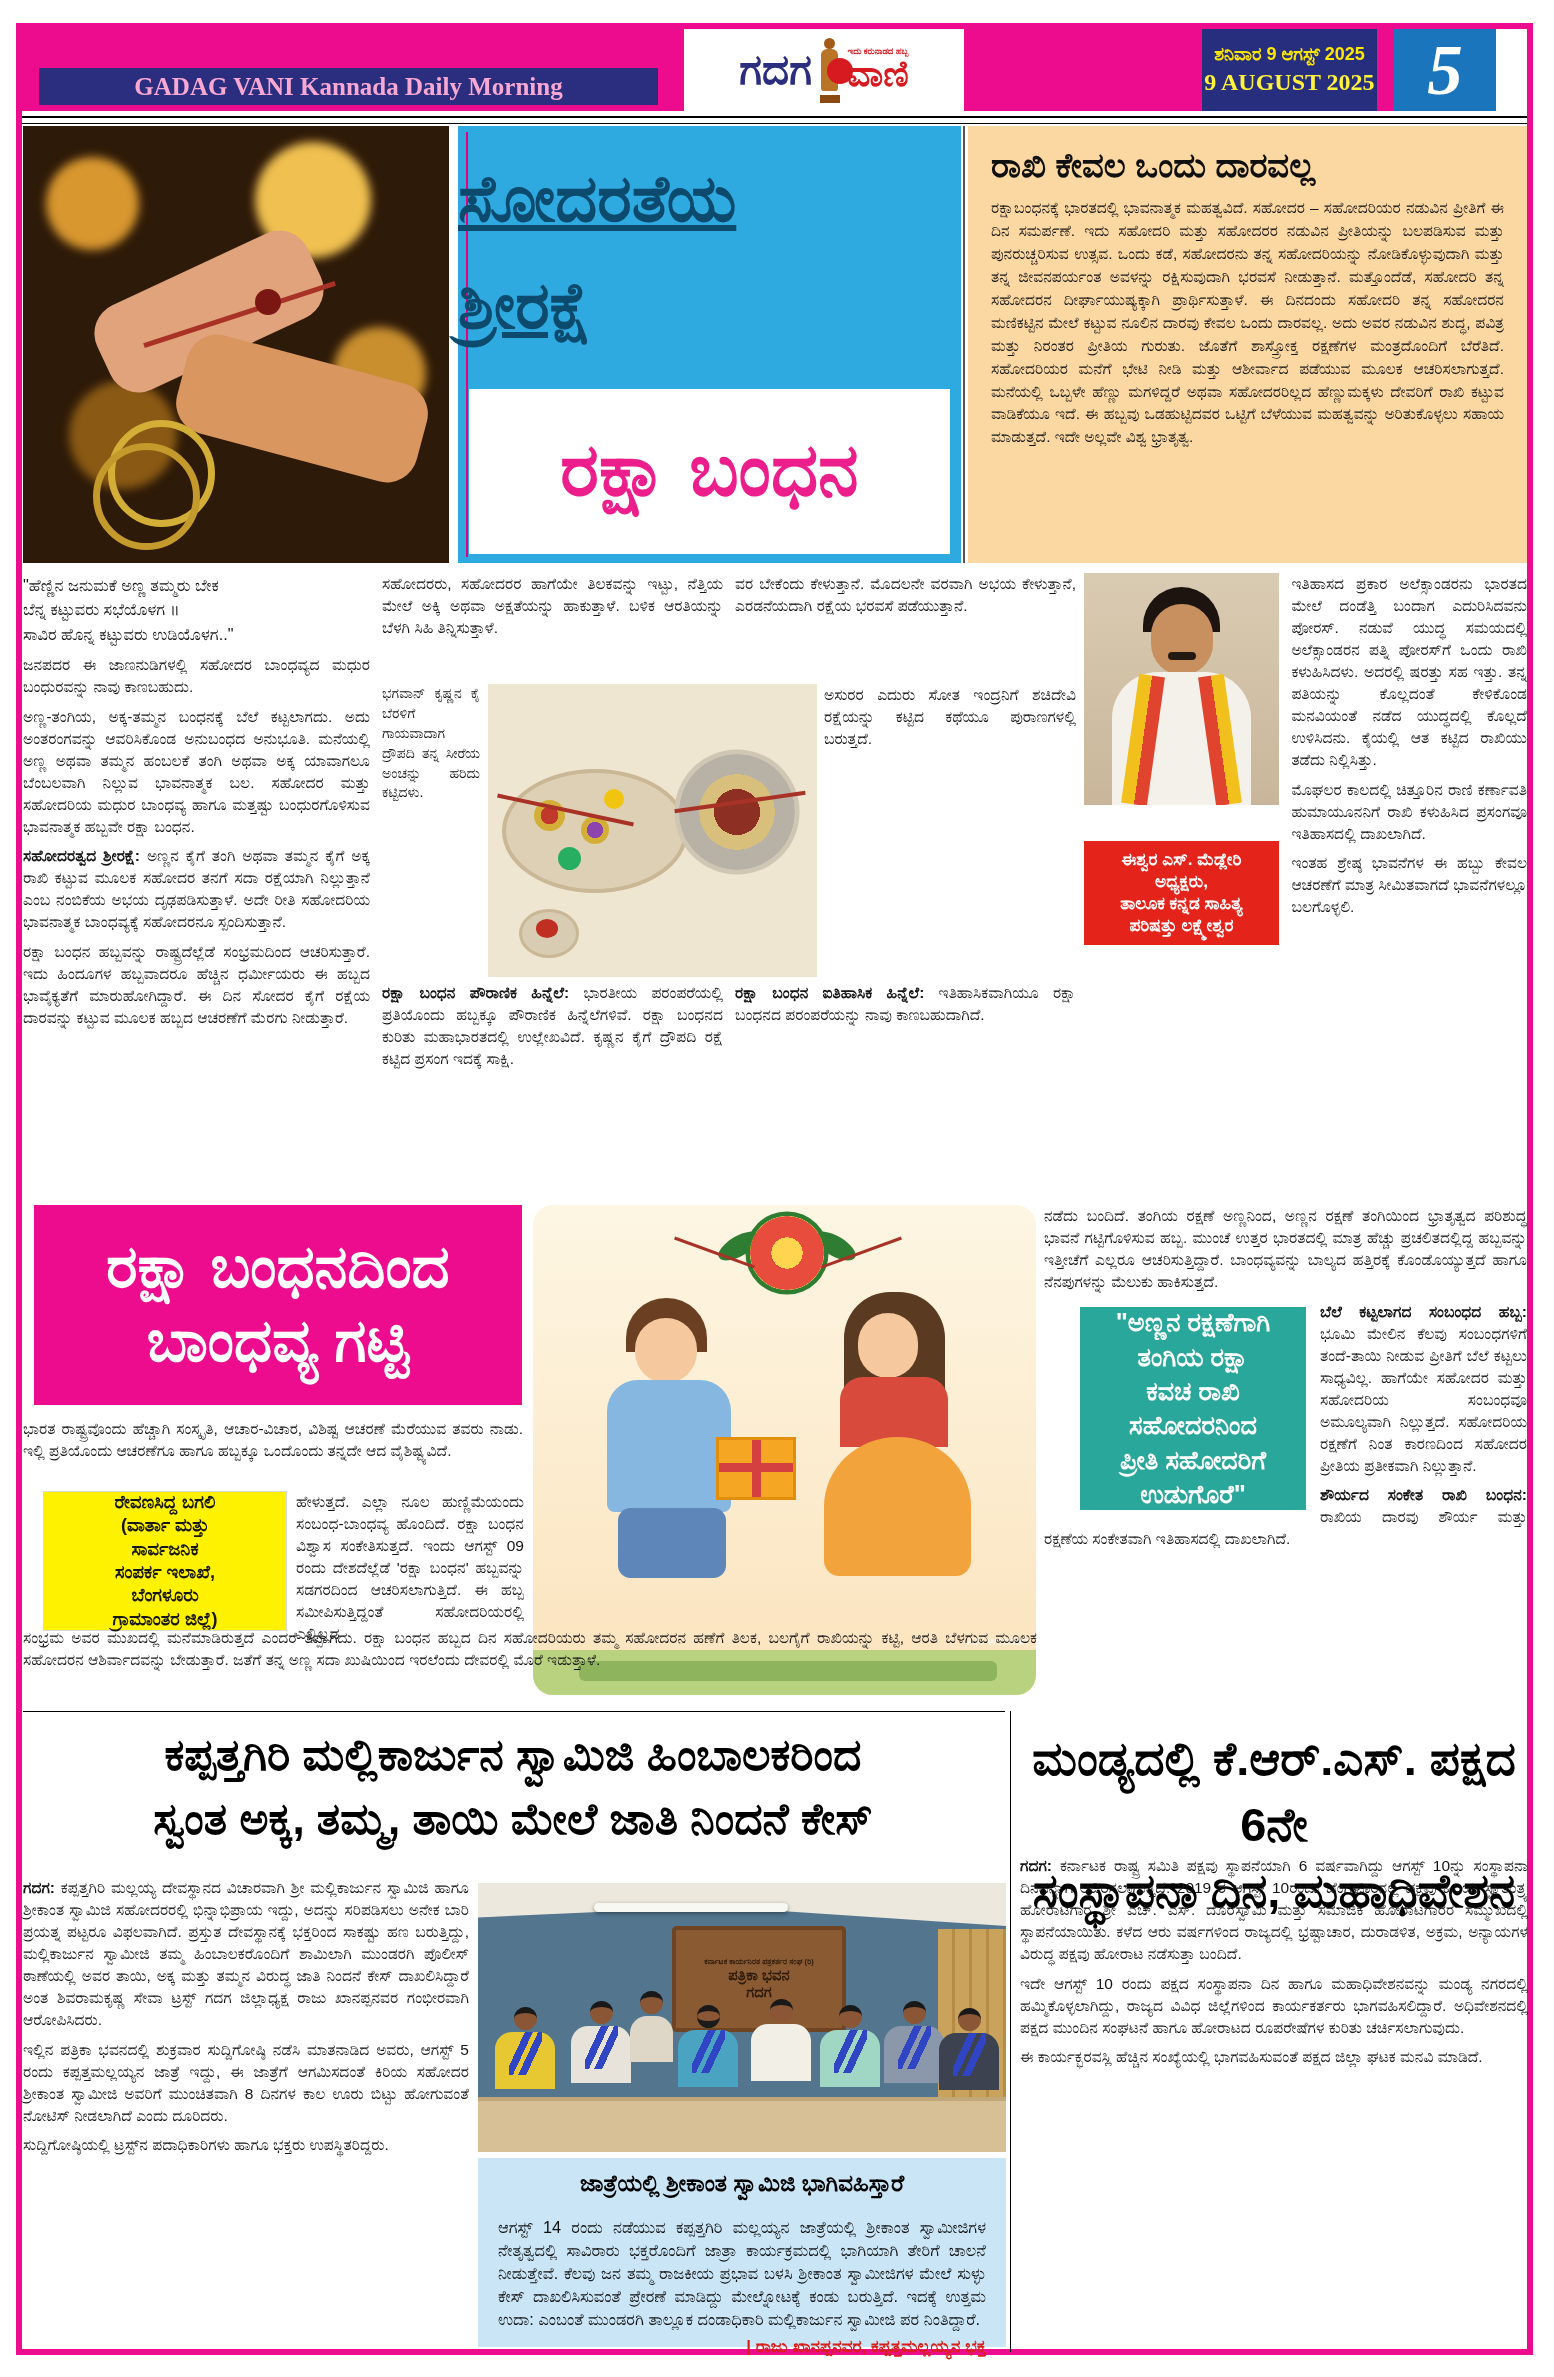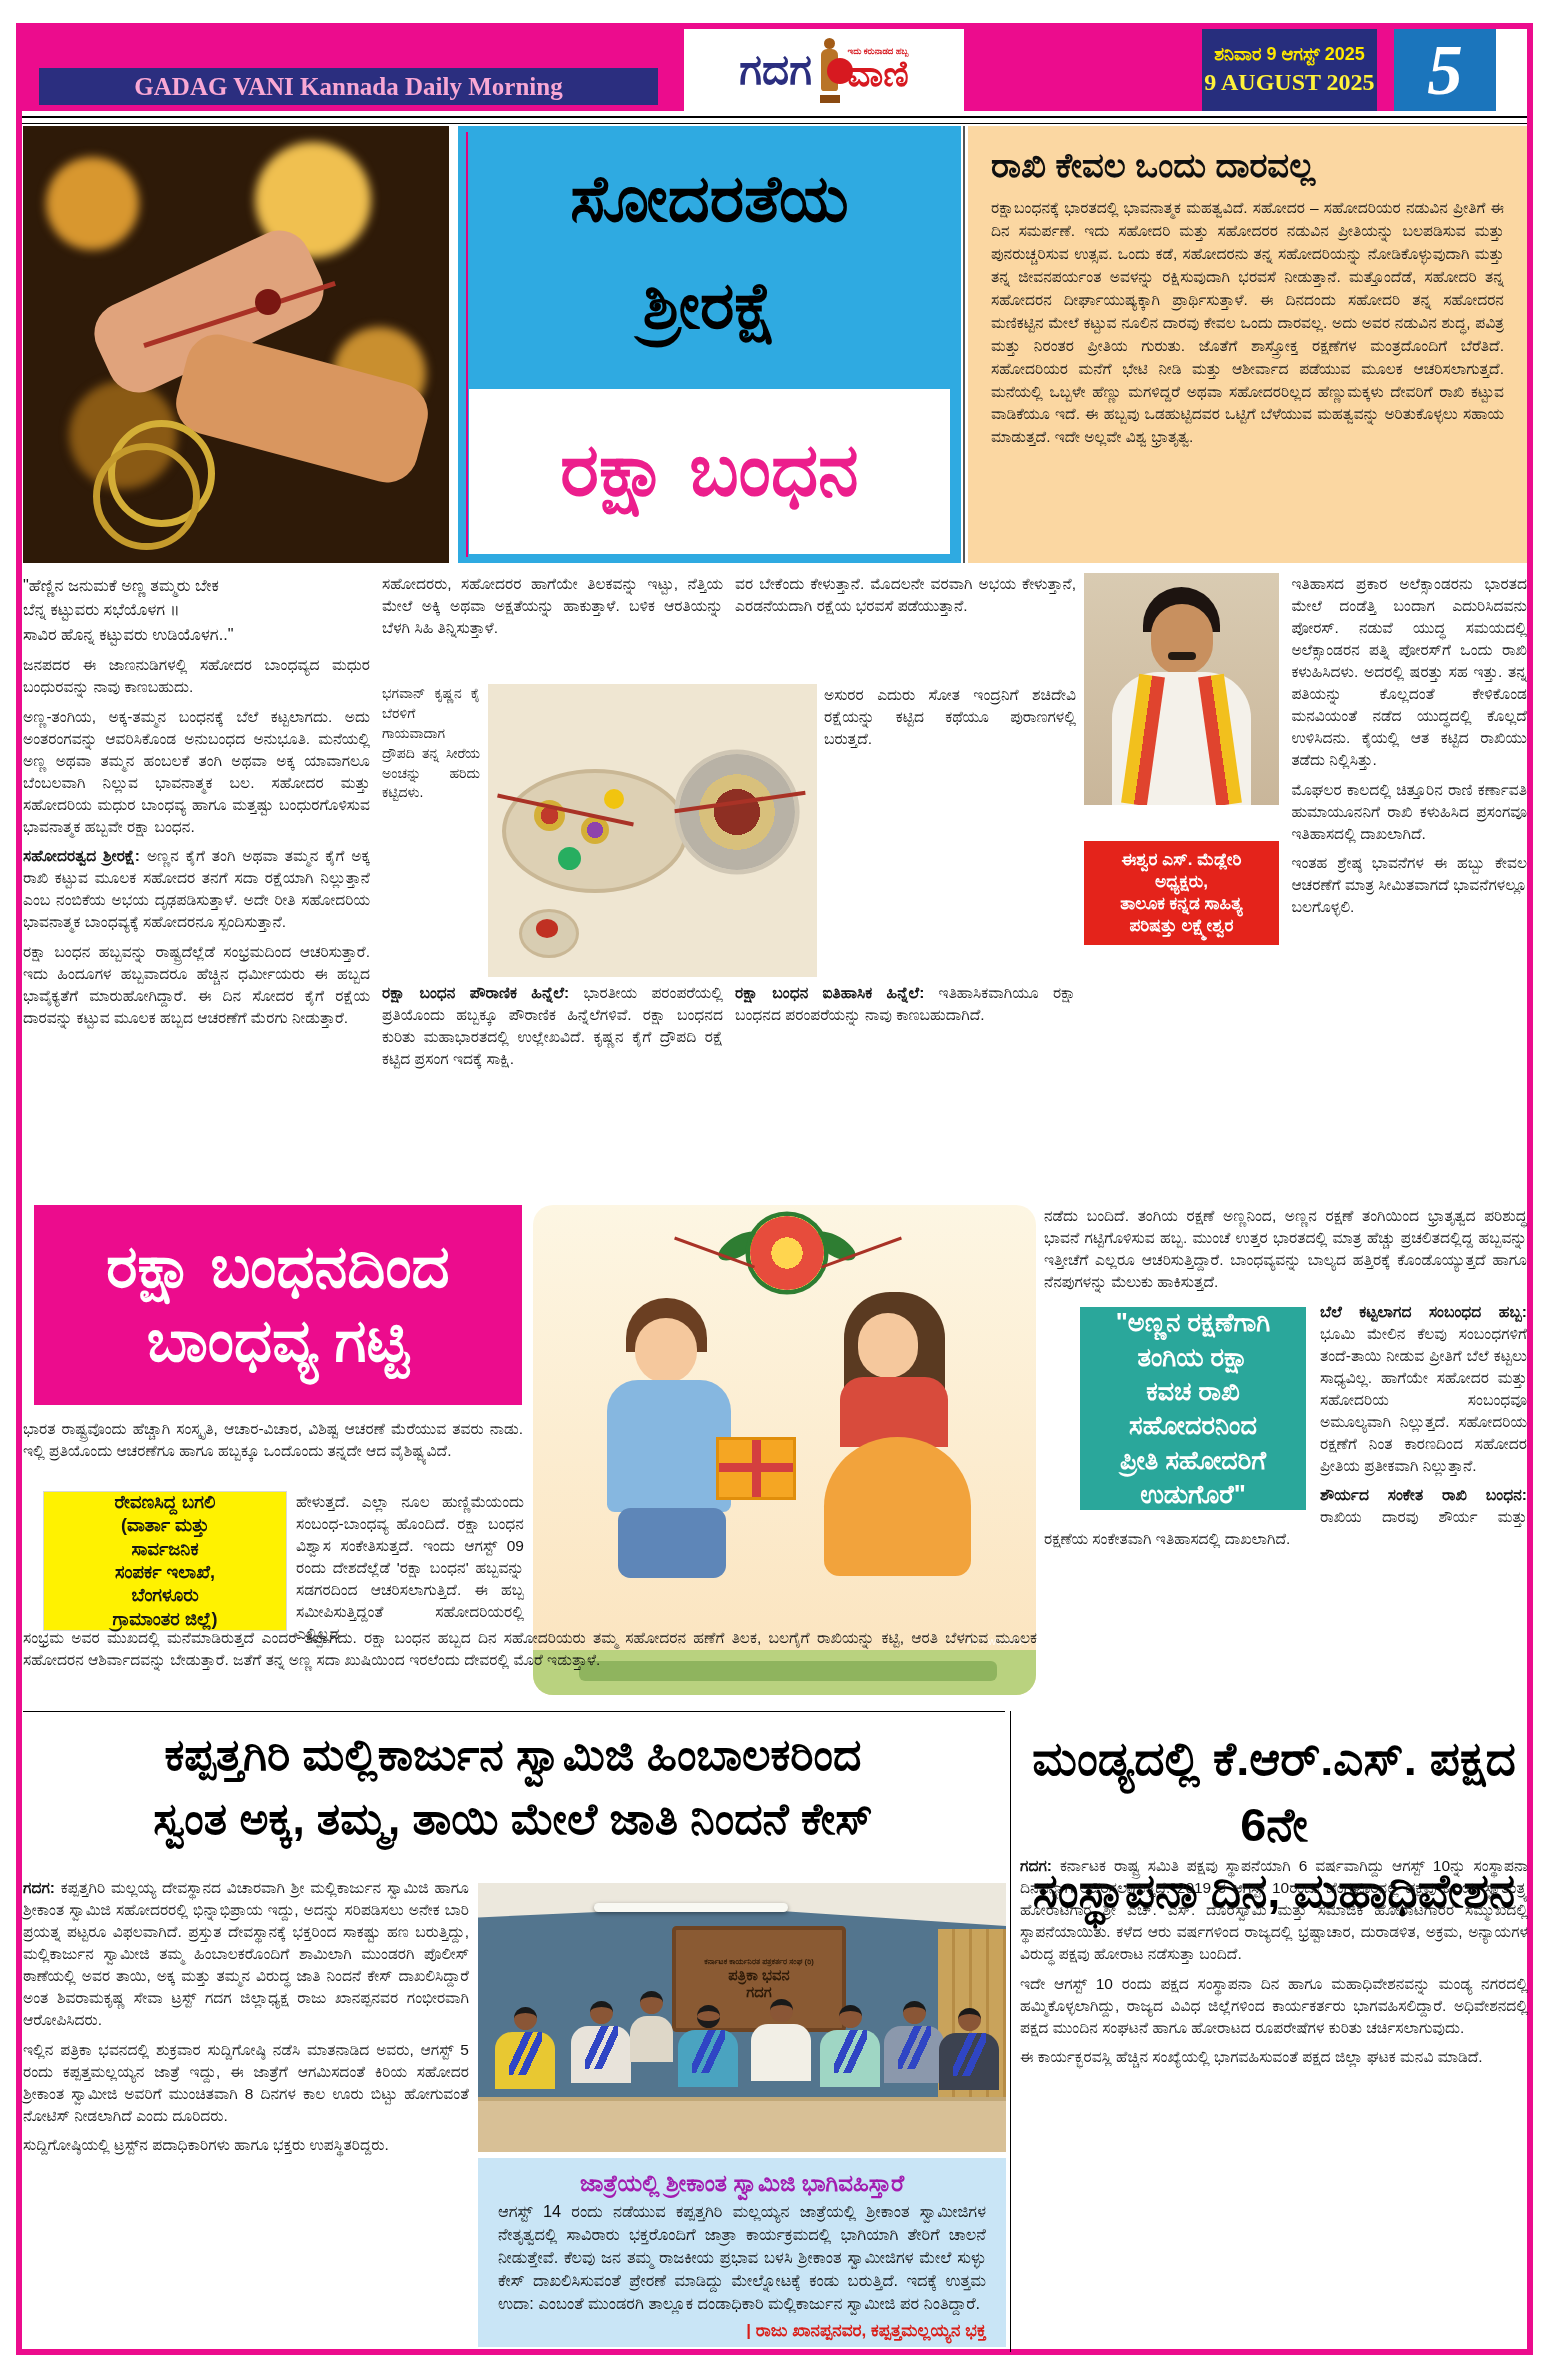--- a/index.html
+++ b/index.html
@@ -30,21 +30,21 @@
            display:flex;align-items:center;justify-content:center;}
   .toprule{left:22px;top:116px;width:1505px;height:4.6px;border-top:2.3px solid #000;border-bottom:0.8px solid #000;}
   
   .leadphoto{left:23px;top:126px;width:426px;height:437px;background:#2e1a08;overflow:hidden;}
   .bokeh{position:absolute;border-radius:50%;filter:blur(4.6px);}
   .hand{position:absolute;background:#e0a37c;border-radius:31px;}
   .bangle{position:absolute;border:7.7px solid #d4af37;border-radius:50%;background:transparent;}
   .thread{position:absolute;background:#a93226;}
   .cyanbox{left:458px;top:126px;width:503px;height:437px;background:#2FAAE1;}
   .cyanline{position:absolute;left:7.7px;top:6.2px;bottom:6.2px;width:2.3px;background:#E5007D;}
-  .ct{position:absolute;left:0;width:100%;text-align:center;color:#000000;font-weight:bold;font-size:65px;line-height:1;}
+  .ct{position:absolute;left:0;width:100%;color:#0c4a6e;font-weight:bold;font-size:65px;line-height:1;text-decoration:underline;}
   .whitesub{position:absolute;left:11px;right:11px;top:263px;bottom:9.3px;background:#fff;
             display:flex;align-items:center;justify-content:center;color:#EC1E8C;font-weight:bold;font-size:73px;}
   .vline1{left:963px;top:126px;width:1.5px;height:437px;background:#555;}
   .orangebox{left:968px;top:126px;width:559px;height:437px;background:#FBD7A2;box-sizing:border-box;padding:20px 23px;}
   .obt{font-size:34px;font-weight:bold;color:#101010;margin:0 0 11px;}
   .obb{font-size:15.5px;line-height:1.48;text-align:justify;color:#141414;}
   .txt{font-size:15.5px;line-height:1.42;text-align:justify;color:#141414;}
   .txt p{margin:0 0 7.7px;}
   .txt b{font-weight:bold;}
   .pre{white-space:pre-line;}
@@ -106,21 +106,21 @@
   .sign .s1{font-size:14.7px;}
   .woodpanel{position:absolute;right:0;top:46px;bottom:50px;width:68px;
              background:repeating-linear-gradient(90deg,#c9a35b 0 14px,#b68c45 14px 17px);}
   .tableT{position:absolute;left:0;bottom:0;width:100%;height:51px;background:#d8c096;border-top:4.6px solid #c2a878;}
   .person{position:absolute;width:60px;}
   .phead{width:23px;height:23px;border-radius:50%;background:#8a5636;margin:0 auto;border-top:6.2px solid #191919;box-sizing:border-box;}
   .ptorso{width:60px;height:57px;border-radius:17px 17px 0 0;margin-top:1.5px;position:relative;}
   .pscarf{position:absolute;left:14px;top:0;width:33px;height:43px;
           background:linear-gradient(115deg,transparent 30%,#2f45c4 30% 45%,transparent 45% 55%,#2f45c4 55% 70%,transparent 70%);}
   .inset{left:478px;top:2158px;width:528px;height:189px;background:#C9E5F6;box-sizing:border-box;padding:12.4px 20px;}
-  .inset .it{font-weight:bold;font-size:23px;text-align:center;margin:0 0 3px;color:#a21caf;}
+  .inset .it{font-weight:bold;font-size:23px;text-align:center;margin:0 0 19px;color:#000000;}
   .inset .ib{font-size:16.3px;line-height:1.4;text-align:justify;color:#101010;}
   .inset .by{color:#D91E18;font-weight:bold;font-size:17px;text-align:right;margin-top:6.2px;}
 </style>
 </head>
 <body>
 
 <div class="page">
   <div class="abs frame"></div>
 
   <div class="abs hband"></div>

